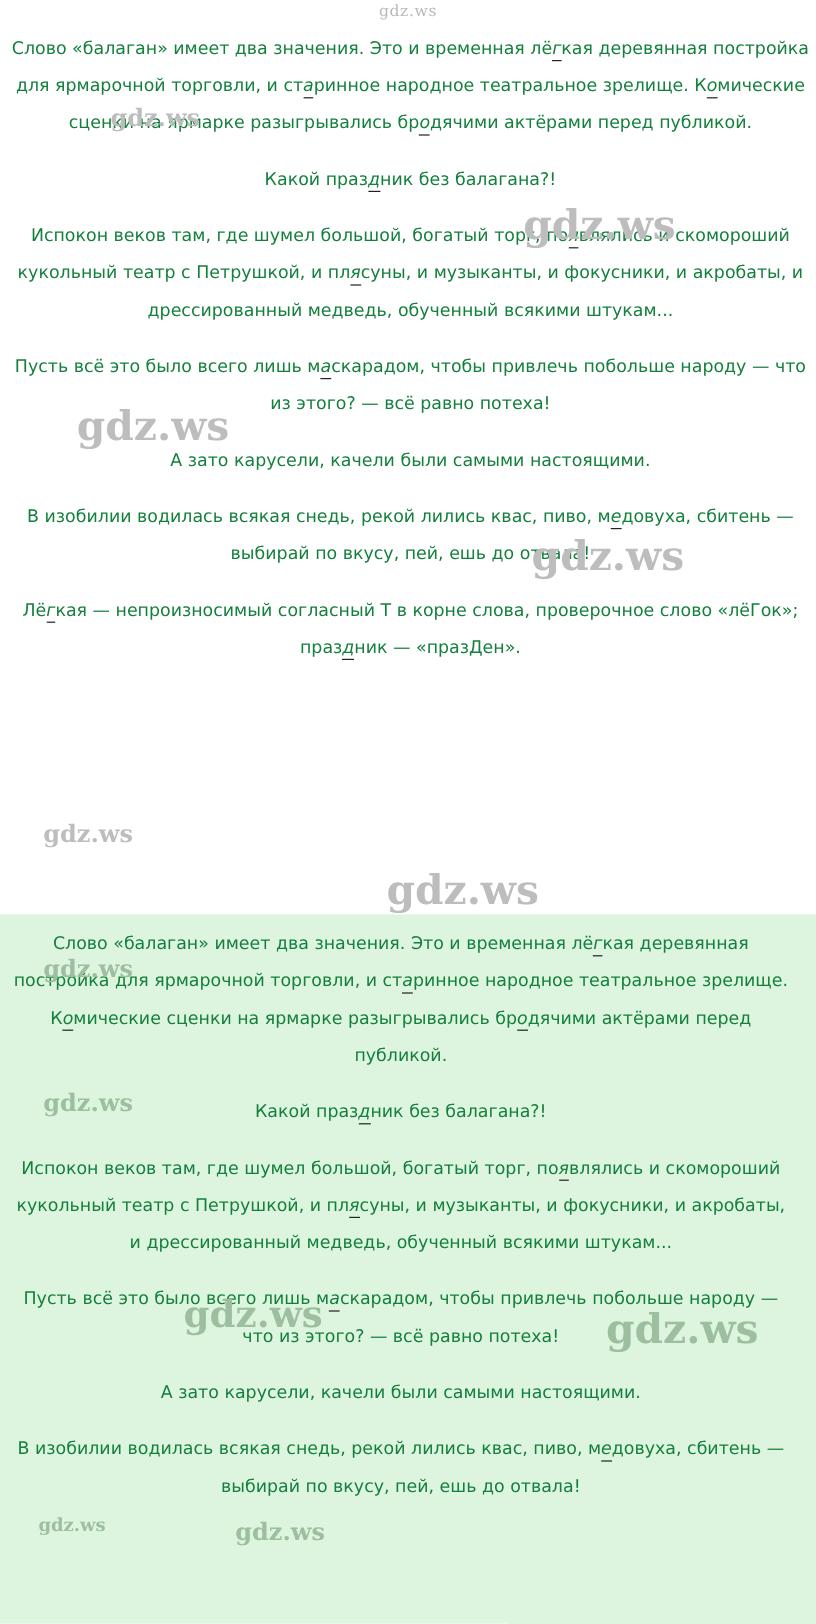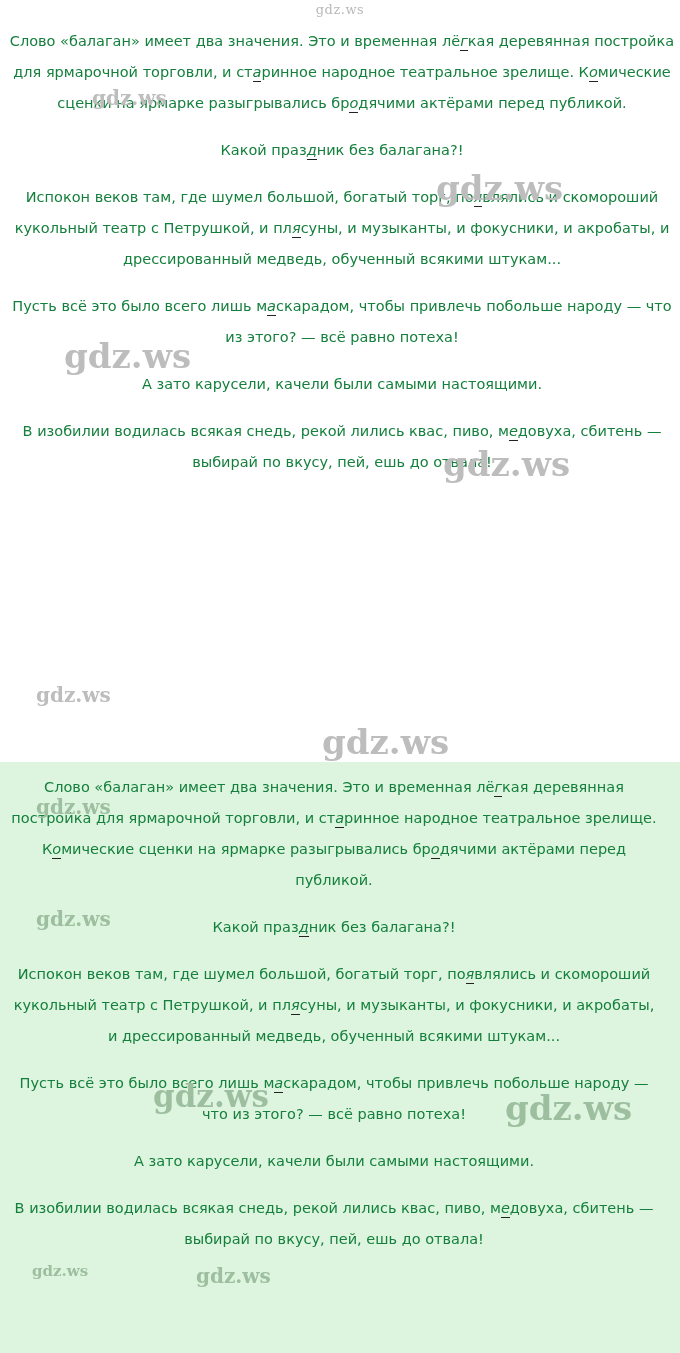--- a/index.html
+++ b/index.html
@@ -94,20 +94,21 @@
   <div class="top-watermark">gdz.ws</div>
 
   <div class="content">
     <div class="white-block">
       <p class="para">Слово «балаган» имеет два значения. Это и временная лё<u class="stress">г</u>кая деревянная постройка для ярмарочной торговли, и ст<u class="stress">а</u>ринное народное театральное зрелище. К<u class="stress">о</u>мические сценки на ярмарке разыгрывались бр<u class="stress">о</u>дячими актёрами перед публикой.</p>
       <p class="para">Какой праз<u class="stress">д</u>ник без балагана?!</p>
       <p class="para">Испокон веков там, где шумел большой, богатый торг, по<u class="stress">я</u>влялись и скомороший кукольный театр с Петрушкой, и пл<u class="stress">я</u>суны, и музыканты, и фокусники, и акробаты, и дрессированный медведь, обученный всякими штукам...</p>
       <p class="para">Пусть всё это было всего лишь м<u class="stress">а</u>скарадом, чтобы привлечь побольше народу — что из этого? — всё равно потеха!</p>
       <p class="para">А зато карусели, качели были самыми настоящими.</p>
       <p class="para">В изобилии водилась всякая снедь, рекой лились квас, пиво, м<u class="stress">е</u>довуха, сбитень — выбирай по вкусу, пей, ешь до отвала!</p>
+      <p class="para">Лё<u class="stress">г</u>кая — непроизносимый согласный Т в корне слова, проверочное слово «лёГок»; праз<u class="stress">д</u>ник — «празДен».</p>
     </div>
   </div>
 
   <div class="green-block">
     <p class="para">Слово «балаган» имеет два значения. Это и временная лё<u class="stress">г</u>кая деревянная постройка для ярмарочной торговли, и ст<u class="stress">а</u>ринное народное театральное зрелище. К<u class="stress">о</u>мические сценки на ярмарке разыгрывались бр<u class="stress">о</u>дячими актёрами перед публикой.</p>
     <p class="para">Какой праз<u class="stress">д</u>ник без балагана?!</p>
     <p class="para">Испокон веков там, где шумел большой, богатый торг, по<u class="stress">я</u>влялись и скомороший кукольный театр с Петрушкой, и пл<u class="stress">я</u>суны, и музыканты, и фокусники, и акробаты, и дрессированный медведь, обученный всякими штукам...</p>
     <p class="para">Пусть всё это было всего лишь м<u class="stress">а</u>скарадом, чтобы привлечь побольше народу — что из этого? — всё равно потеха!</p>
     <p class="para">А зато карусели, качели были самыми настоящими.</p>
     <p class="para">В изобилии водилась всякая снедь, рекой лились квас, пиво, м<u class="stress">е</u>довуха, сбитень — выбирай по вкусу, пей, ешь до отвала!</p>

